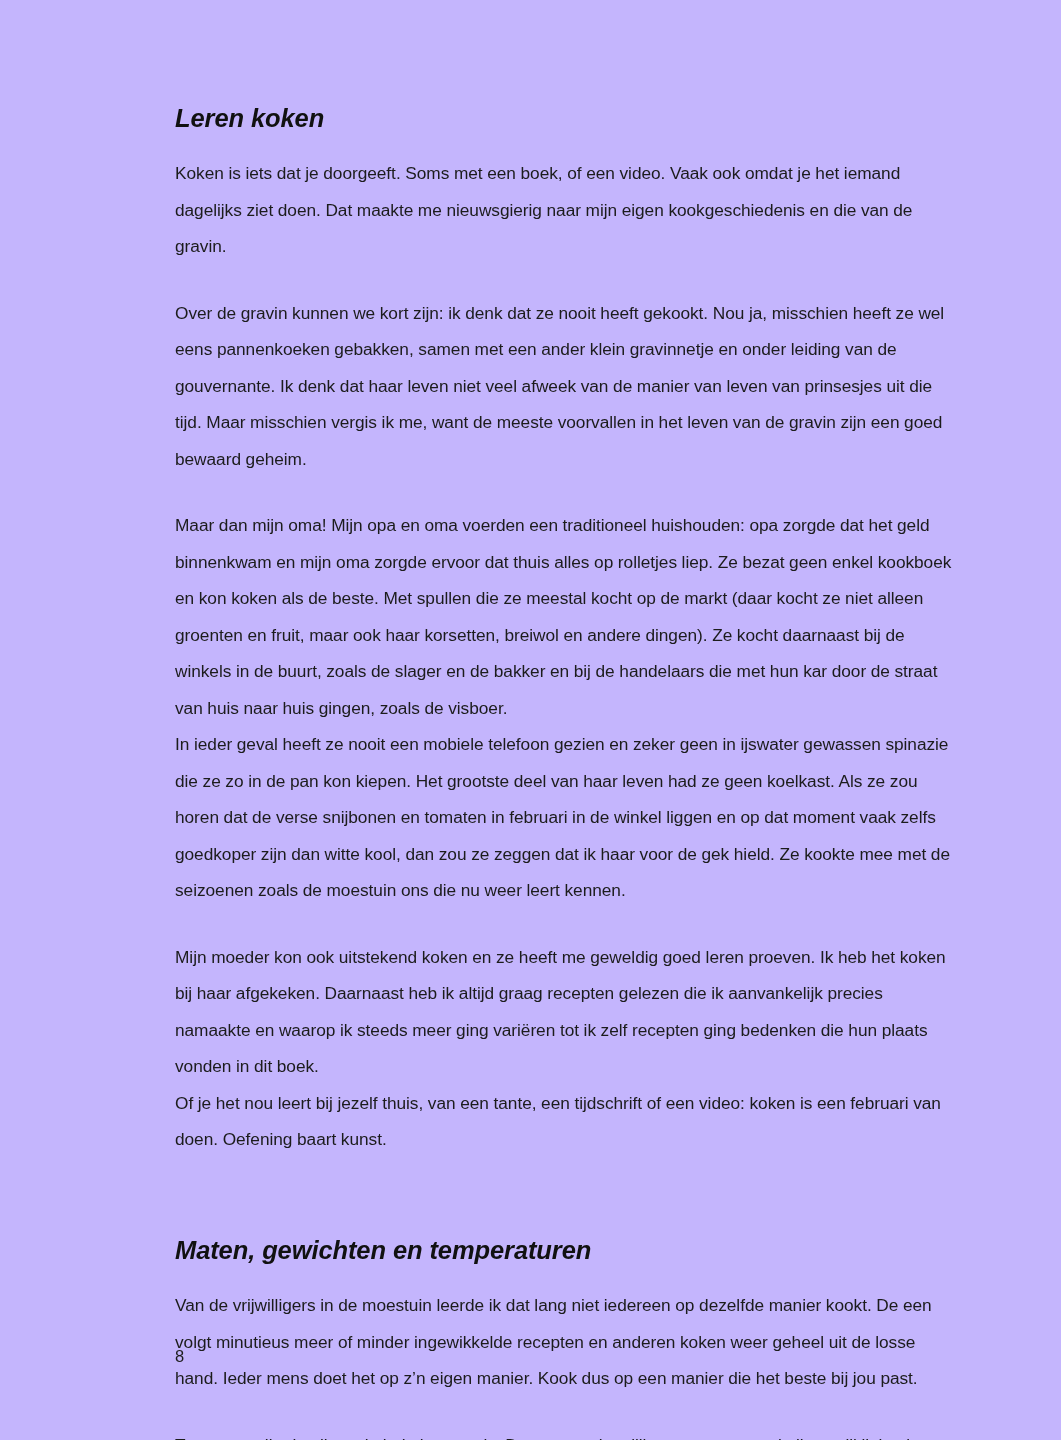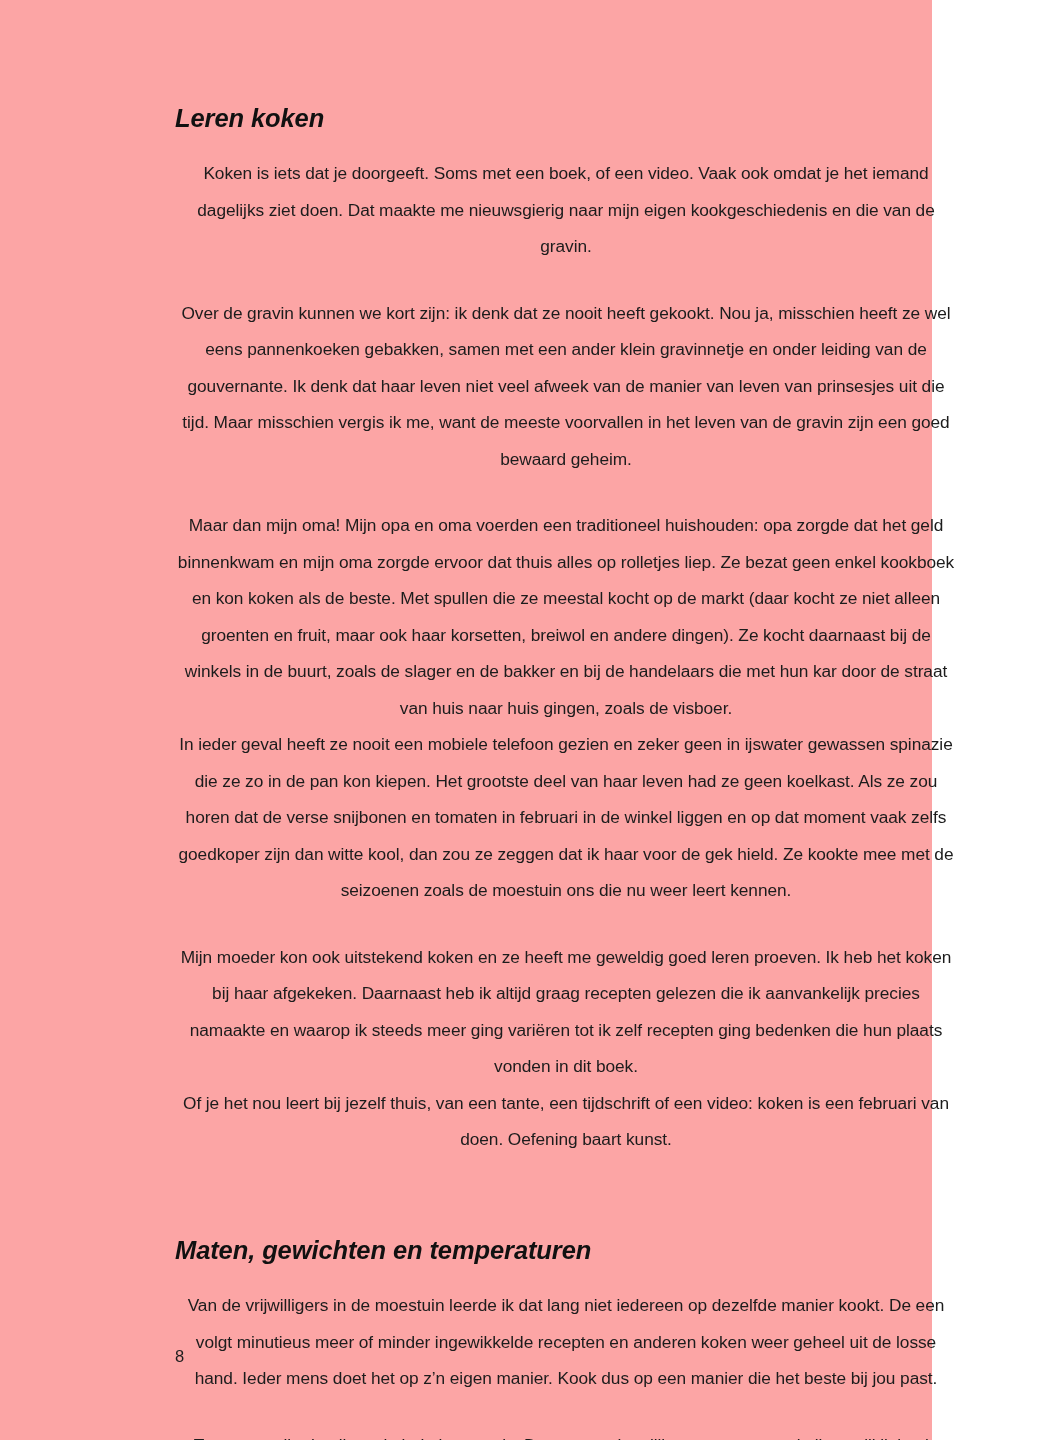--- a/index.html
+++ b/index.html
@@ -9,23 +9,23 @@
   }
   body {
     width: 1061px;
     height: 1440px;
     font-family: "Liberation Sans", sans-serif;
     color: #1a1a1a;
     overflow: hidden;
   }
   .page {
     position: relative;
-    width: 932px;
+    width: 1061px;
     height: 1440px;
-    background: #fca5a5;
+    background: #c4b5fd;
     box-sizing: border-box;
   }
   .content {
     position: absolute;
     left: 175px;
     top: 104px;
     width: 782px;
   }
   h2.section-heading {
     font-size: 25.5px;
@@ -37,21 +37,21 @@
     line-height: 1.15;
   }
   h2.section-heading.second {
     margin-top: 78px;
   }
   p.body-par {
     font-size: 17.3px;
     line-height: 36.5px;
     margin: 0 0 30px 0;
     color: #1c1c1c;
-    text-align: center;
+    text-align: left;
     letter-spacing: -0.05px;
     word-spacing: -0.1px;
   }
   p.body-par.tight {
     margin-bottom: 0;
   }
   .page-number {
     position: absolute;
     left: 175px;
     top: 1348px;

